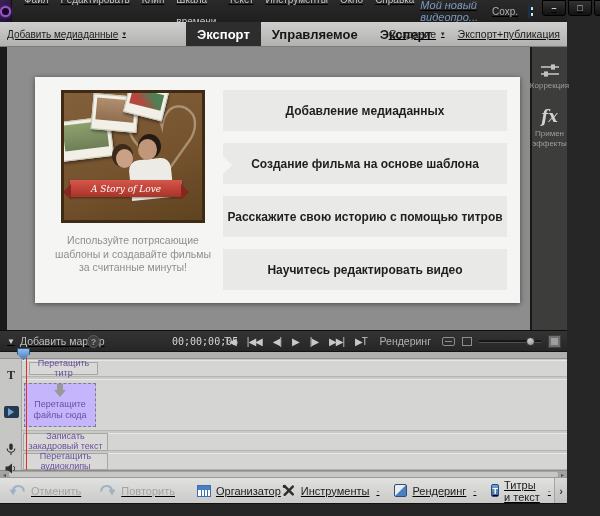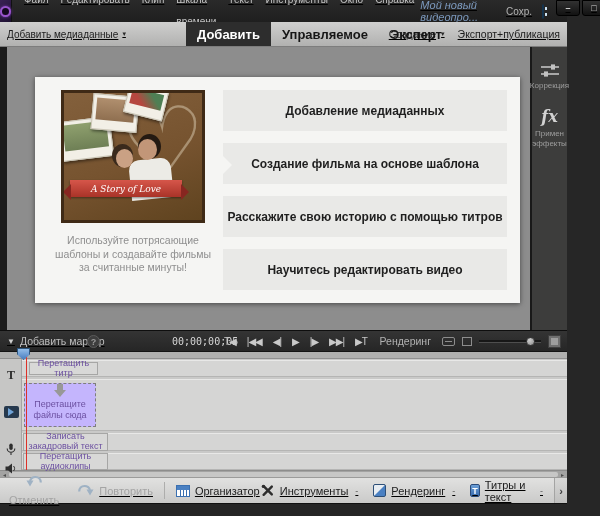--- a/index.html
+++ b/index.html
@@ -7,21 +7,21 @@
   body { width:600px; height:516px; font-family:"Liberation Sans",sans-serif; overflow:hidden; }
   .app { position:relative; width:567px; height:516px; background:#262626;text-decoration:underline; }
 
   
   .titlebar { height:22px; background:linear-gradient(#2a2a2a,#1f1f1f); display:flex; align-items:center; color:#c4c4c4; }
   .app-icon { width:24px; height:22px; background:linear-gradient(135deg,#3a2254,#1d1030); display:flex; align-items:center; justify-content:center; border-right:1px solid #111; }
   .app-icon .ring { width:11px; height:11px; border:2px solid #9a55cc; border-radius:50%; background:#14081f; box-shadow:0 0 3px #7a3cb0; }
   .menu { display:flex; margin-left:6px; font-size:10px; }
   .menu > span { padding:0 6px; line-height:22px; }
   .project-name { margin-left:auto; font-size:11px; font-style:italic; color:#7c99bd; }
-  .save-label { margin:0 10px 0 28px; font-size:10px; color:#b3b3b3; }
+  .save-label { margin:0 10px 0 14px; font-size:10px; color:#b3b3b3; }
   .capture-icon { width:21px; height:15px; border-radius:3px; background:linear-gradient(#6db2e2,#2f6fa8); border:1px solid #14334e; position:relative; }
   .capture-icon:before { content:""; position:absolute; inset:2px; border:1px dashed #cfe6f6; border-radius:2px; }
   .win-controls { display:flex; gap:2px; margin-left:12px; margin-right:2px; align-self:flex-start; }
   .win-btn { width:24px; height:16px; background:linear-gradient(#323232,#121212); border:1px solid #000; border-radius:0 0 3px 3px; color:#d6d6d6; font-size:9px; font-weight:bold; display:flex; align-items:center; justify-content:center; }
 
   
   .toolbar2 { height:25px; background:linear-gradient(#cfcfce,#b1b1b0); border-bottom:1px solid #7d7d7d; position:relative; display:flex; align-items:center; color:#1c1c1c; }
   .add-media { margin-left:7px; font-size:10px; display:flex; align-items:center; gap:4px; }
   .tabs { position:absolute; left:186px; top:0; bottom:0; display:flex; align-items:stretch; }
   .tab { font-size:13px; font-weight:bold; padding:0 11px; display:flex; align-items:center; color:#161616; }
@@ -149,21 +149,21 @@
       <div class="win-btn">×</div>
     </div>
   </div>
 
   <div class="toolbar2">
     <div class="add-media">
       <span>Добавить медиаданные</span>
       <span class="caret">▾</span>
     </div>
     <div class="tabs">
-      <div class="tab active">Добавить</div>
+      <div class="tab active">Экспорт</div>
       <div class="tab">Управляемое</div>
       <div class="tab">Эксперт</div>
     </div>
     <div class="toolbar2-right">
       <span class="bb-item">
         <span>Создание</span>
         <span class="caret">▾</span>
       </span>
       <span>Экспорт+публикация</span>
     </div>
@@ -289,21 +289,21 @@
     <div class="playhead"></div>
 
     <div class="h-scroll">
       <span>◂</span>
       <div class="h-thumb"></div>
       <span>▸</span>
     </div>
   </div>
 
   <div class="bottom-bar">
-    <div class="bb-item bb-disabled" style="margin-left:9px;flex-direction:column;">
+    <div class="bb-item bb-disabled" style="margin-left:9px;">
       <svg width="17" height="14" viewBox="0 0 17 14">
         <path d="M4 7 C4 3.6 7 2 9.5 2 C12.6 2 14.8 4.4 14.8 7.6" fill="none" stroke="#9fb2c4" stroke-width="2.2"></path>
         <polygon points="0.5,5.5 7.5,5.5 4,11.5" fill="#9fb2c4"></polygon>
       </svg>
       <span>Отменить</span>
     </div>
     <div class="bb-item bb-disabled" style="margin-left:18px;">
       <svg width="17" height="14" viewBox="0 0 17 14" style="transform:scaleX(-1);">
         <path d="M4 7 C4 3.6 7 2 9.5 2 C12.6 2 14.8 4.4 14.8 7.6" fill="none" stroke="#9fb2c4" stroke-width="2.2"></path>
         <polygon points="0.5,5.5 7.5,5.5 4,11.5" fill="#9fb2c4"></polygon>

